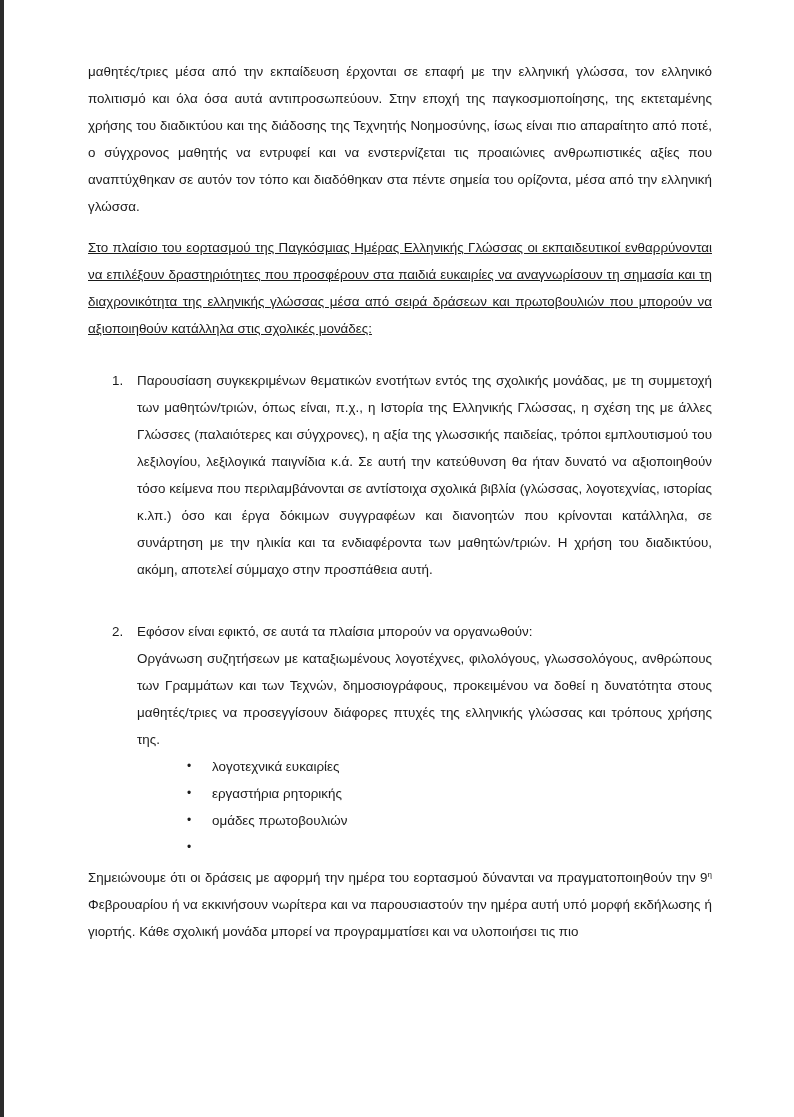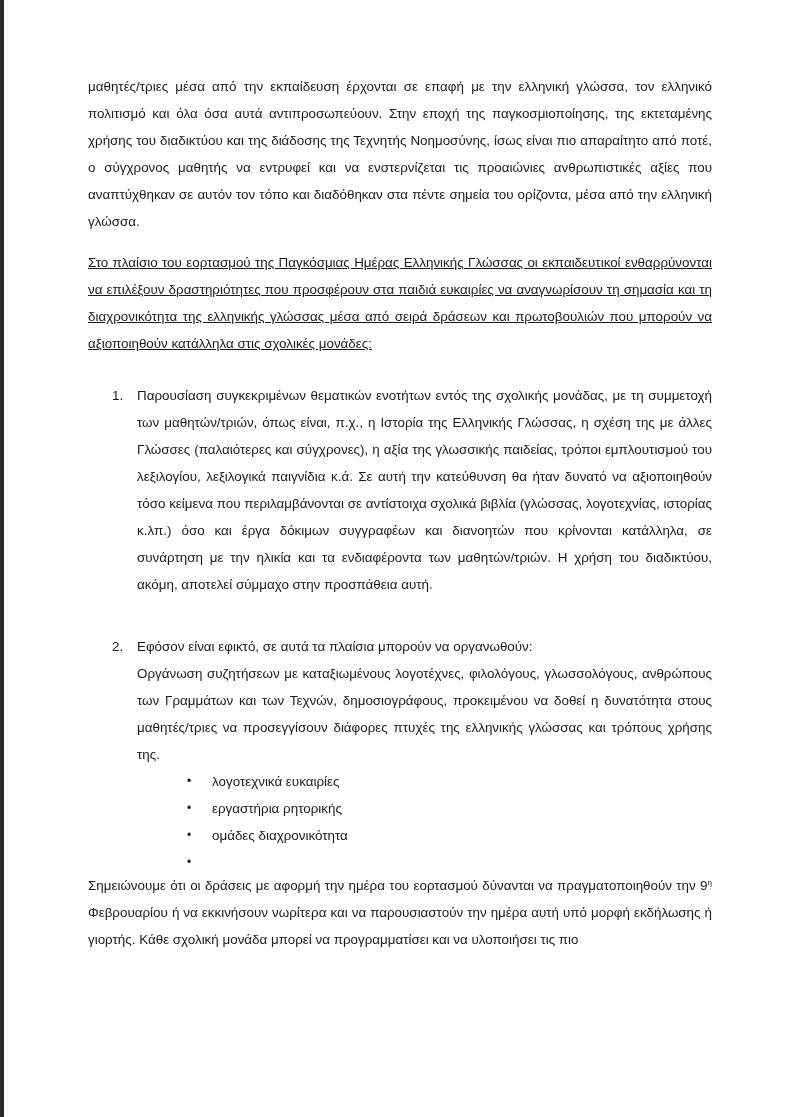--- a/index.html
+++ b/index.html
@@ -7,34 +7,34 @@
       width: 794px; height: 1117px; overflow: hidden;
       background: #ffffff; position: relative;
       font-family: "Liberation Sans", "DejaVu Sans", sans-serif;
       color: #1a1a1a;
     }
     .edge-bar {
       position: absolute; left: 0; top: 0; width: 4px; height: 1117px;
       background: #2b2b2b;
     }
     .page {
-      position: absolute; left: 88px; top: 73px; width: 624px;
+      position: absolute; left: 88px; top: 58px; width: 624px;
       font-size: 13.4px; line-height: 27px;
     }
     p { margin: 0; text-align: justify; text-align-last: left; }
     .para-gap { margin-top: 14px; text-decoration: underline; }
     .olist { margin: 0; padding: 0; list-style: none; }
     .oitem { position: relative; padding-left: 49px; margin-top: 25px; }
     .oitem + .oitem { margin-top: 35px; }
     .onum { position: absolute; left: 24px; top: 0; }
     .ulist { margin: 0; padding: 0; list-style: none; margin-left: 42px; }
     .uitem { position: relative; padding-left: 33px; }
     .bullet { position: absolute; left: 8px; top: 0; font-size: 12px; }
     .sup { font-size: 8px; vertical-align: super; line-height: 0; }
-    .closing { margin-top: 23px; }
+    .closing { margin-top: 30px; }
   </style>
 </head>
 <body>
 
 <div class="edge-bar"></div>
 
 <div class="page">
   <p>μαθητές/τριες μέσα από την εκπαίδευση έρχονται σε επαφή με την ελληνική γλώσσα, τον ελληνικό πολιτισμό και όλα όσα αυτά αντιπροσωπεύουν. Στην εποχή της παγκοσμιοποίησης, της εκτεταμένης χρήσης του διαδικτύου και της διάδοσης της Τεχνητής Νοημοσύνης, ίσως είναι πιο απαραίτητο από ποτέ, ο σύγχρονος μαθητής να εντρυφεί και να ενστερνίζεται τις προαιώνιες ανθρωπιστικές αξίες που αναπτύχθηκαν σε αυτόν τον τόπο και διαδόθηκαν στα πέντε σημεία του ορίζοντα, μέσα από την ελληνική γλώσσα.</p>
 
   <p class="para-gap">Στο πλαίσιο του εορτασμού της Παγκόσμιας Ημέρας Ελληνικής Γλώσσας οι εκπαιδευτικοί ενθαρρύνονται να επιλέξουν δραστηριότητες που προσφέρουν στα παιδιά ευκαιρίες να αναγνωρίσουν τη σημασία και τη διαχρονικότητα της ελληνικής γλώσσας μέσα από σειρά δράσεων και πρωτοβουλιών που μπορούν να αξιοποιηθούν κατάλληλα στις σχολικές μονάδες:</p>
@@ -52,21 +52,21 @@
         <li class="uitem">
           <span class="bullet">•</span>
           <span>λογοτεχνικά ευκαιρίες</span>
         </li>
         <li class="uitem">
           <span class="bullet">•</span>
           <span>εργαστήρια ρητορικής</span>
         </li>
         <li class="uitem">
           <span class="bullet">•</span>
-          <span>ομάδες διαχρονικότητα</span>
+          <span>ομάδες πρωτοβουλιών</span>
         </li>
         <li class="uitem">
           <span class="bullet">•</span>
         </li>
       </ul>
     </li>
   </ol>
 
   <p class="closing"><span>Σημειώνουμε ότι οι δράσεις με αφορμή την ημέρα του εορτασμού δύνανται να πραγματοποιηθούν την</span> <span>9</span><span class="sup">η</span><span> Φεβρουαρίου ή να εκκινήσουν νωρίτερα και να παρουσιαστούν την ημέρα αυτή υπό μορφή εκδήλωσης ή γιορτής. Κάθε σχολική μονάδα μπορεί να προγραμματίσει και να υλοποιήσει τις πιο</span></p>
 </div>

